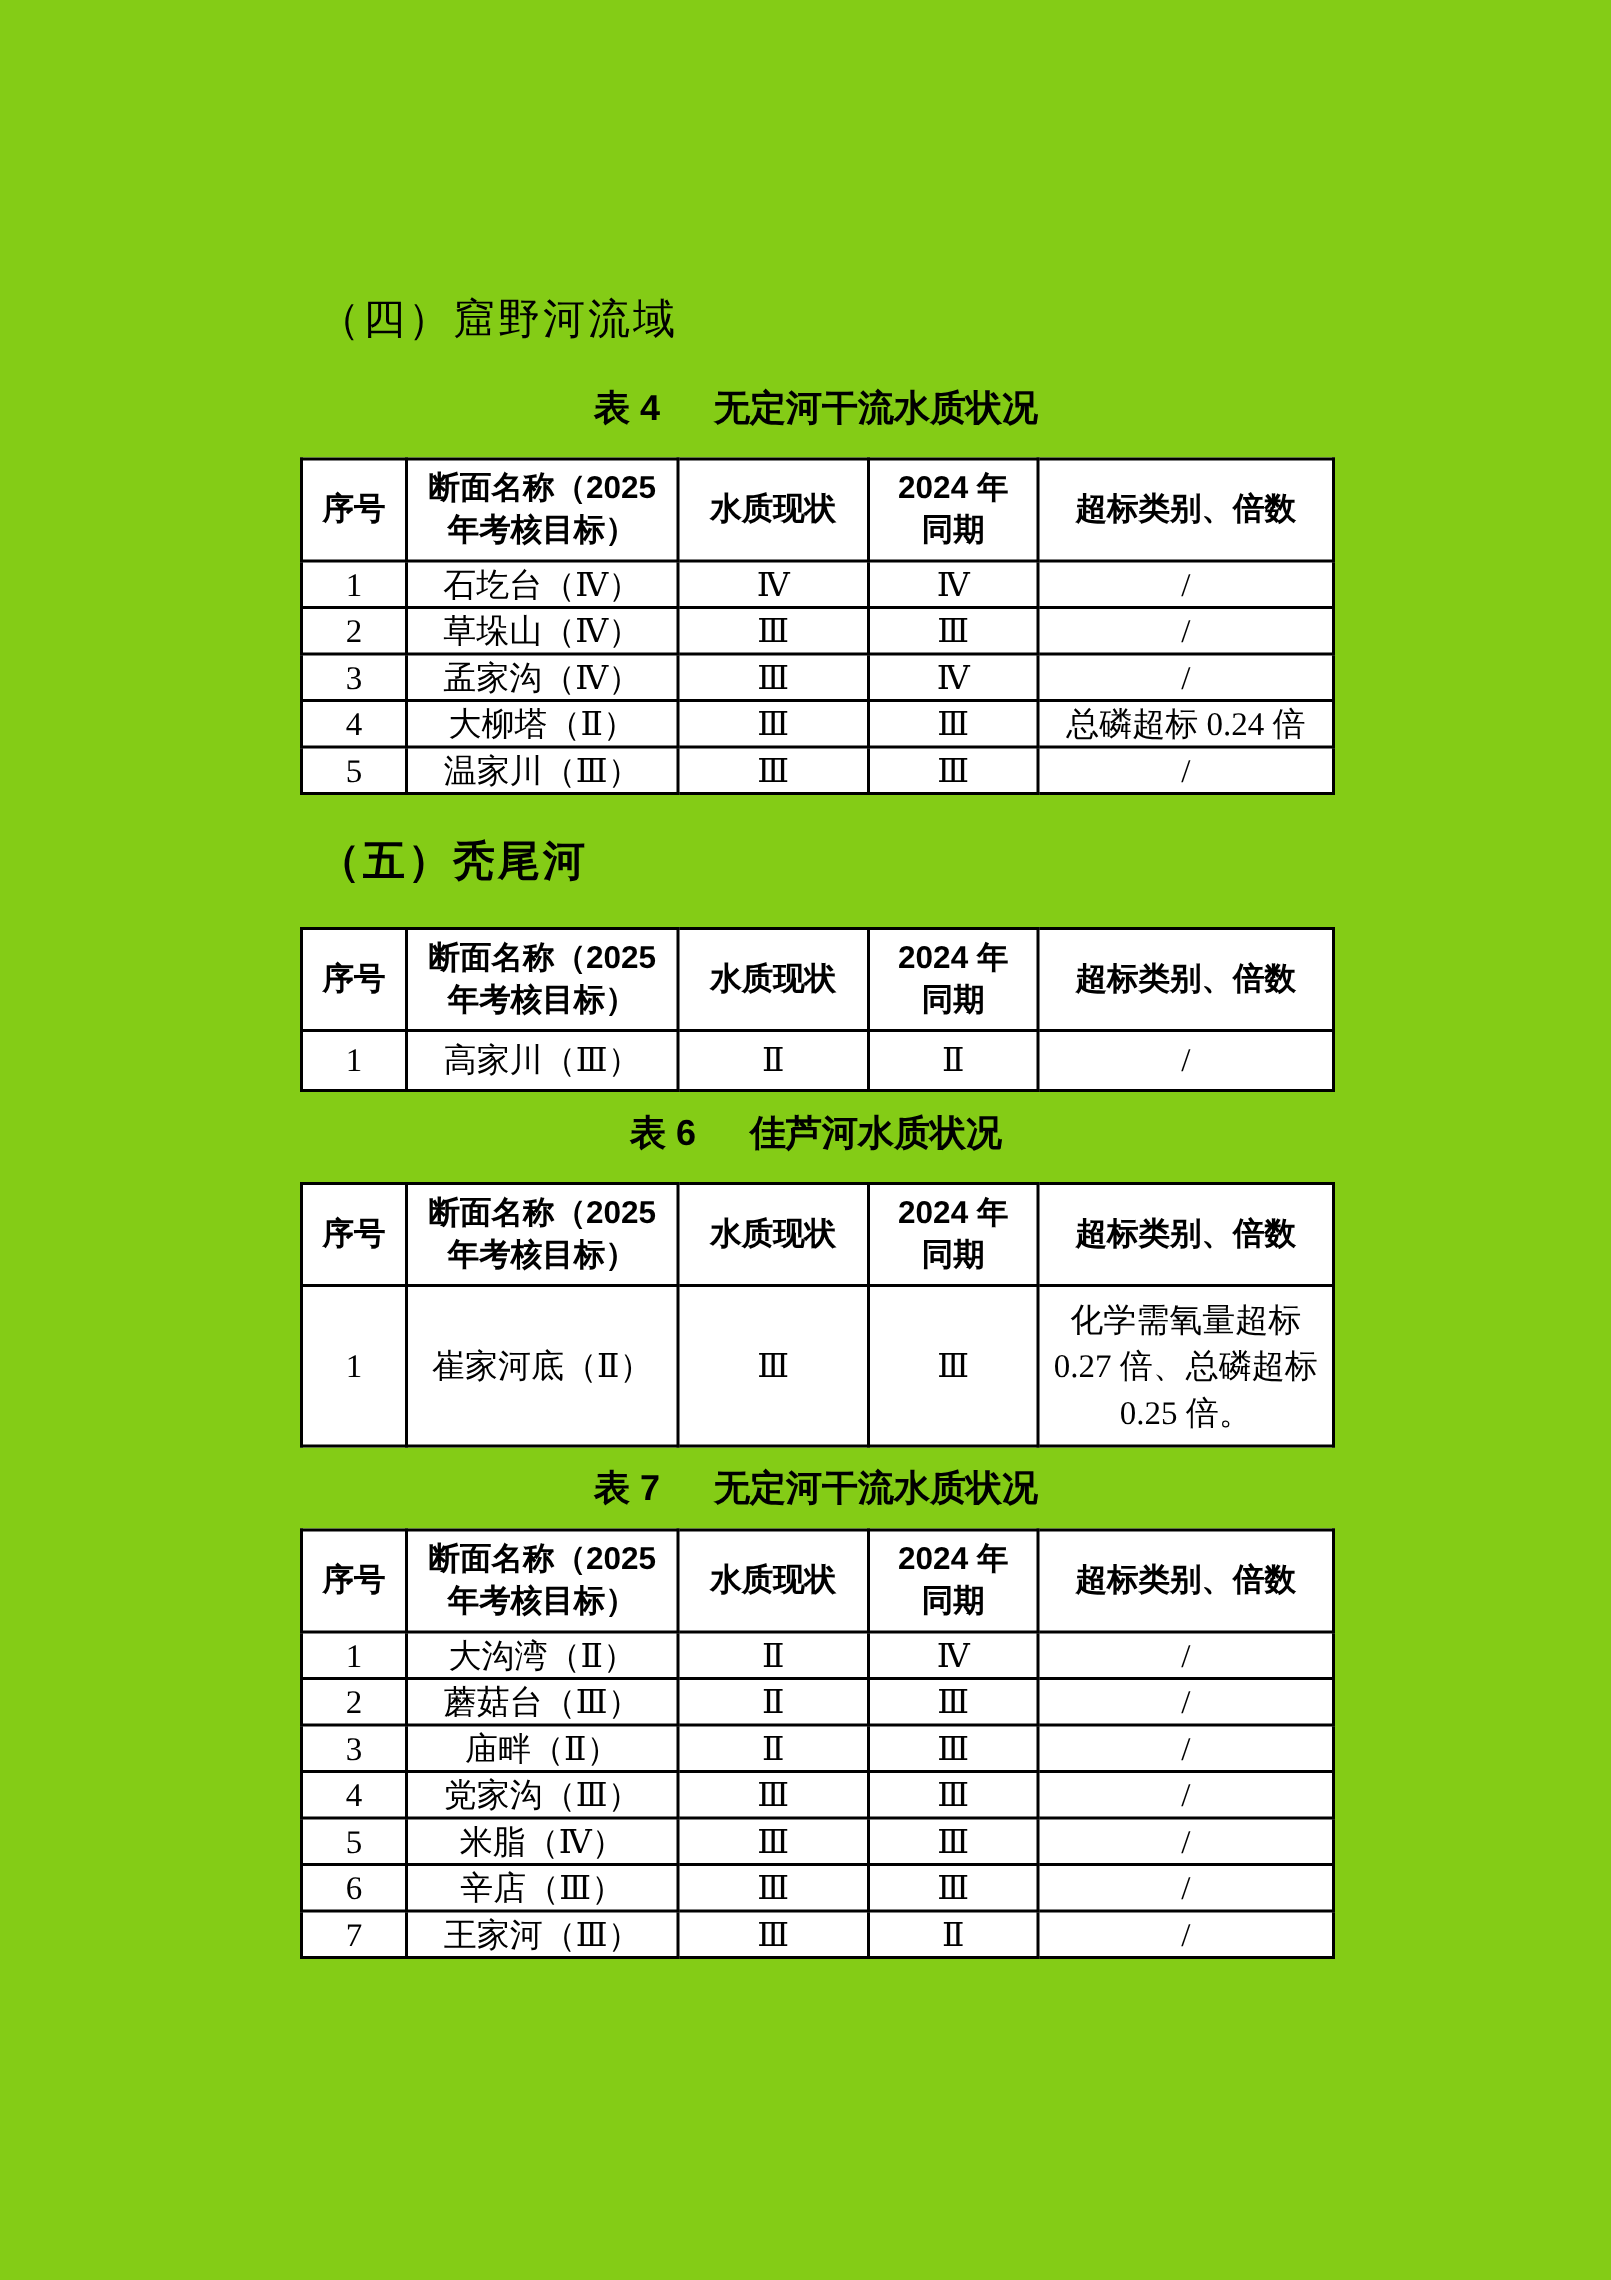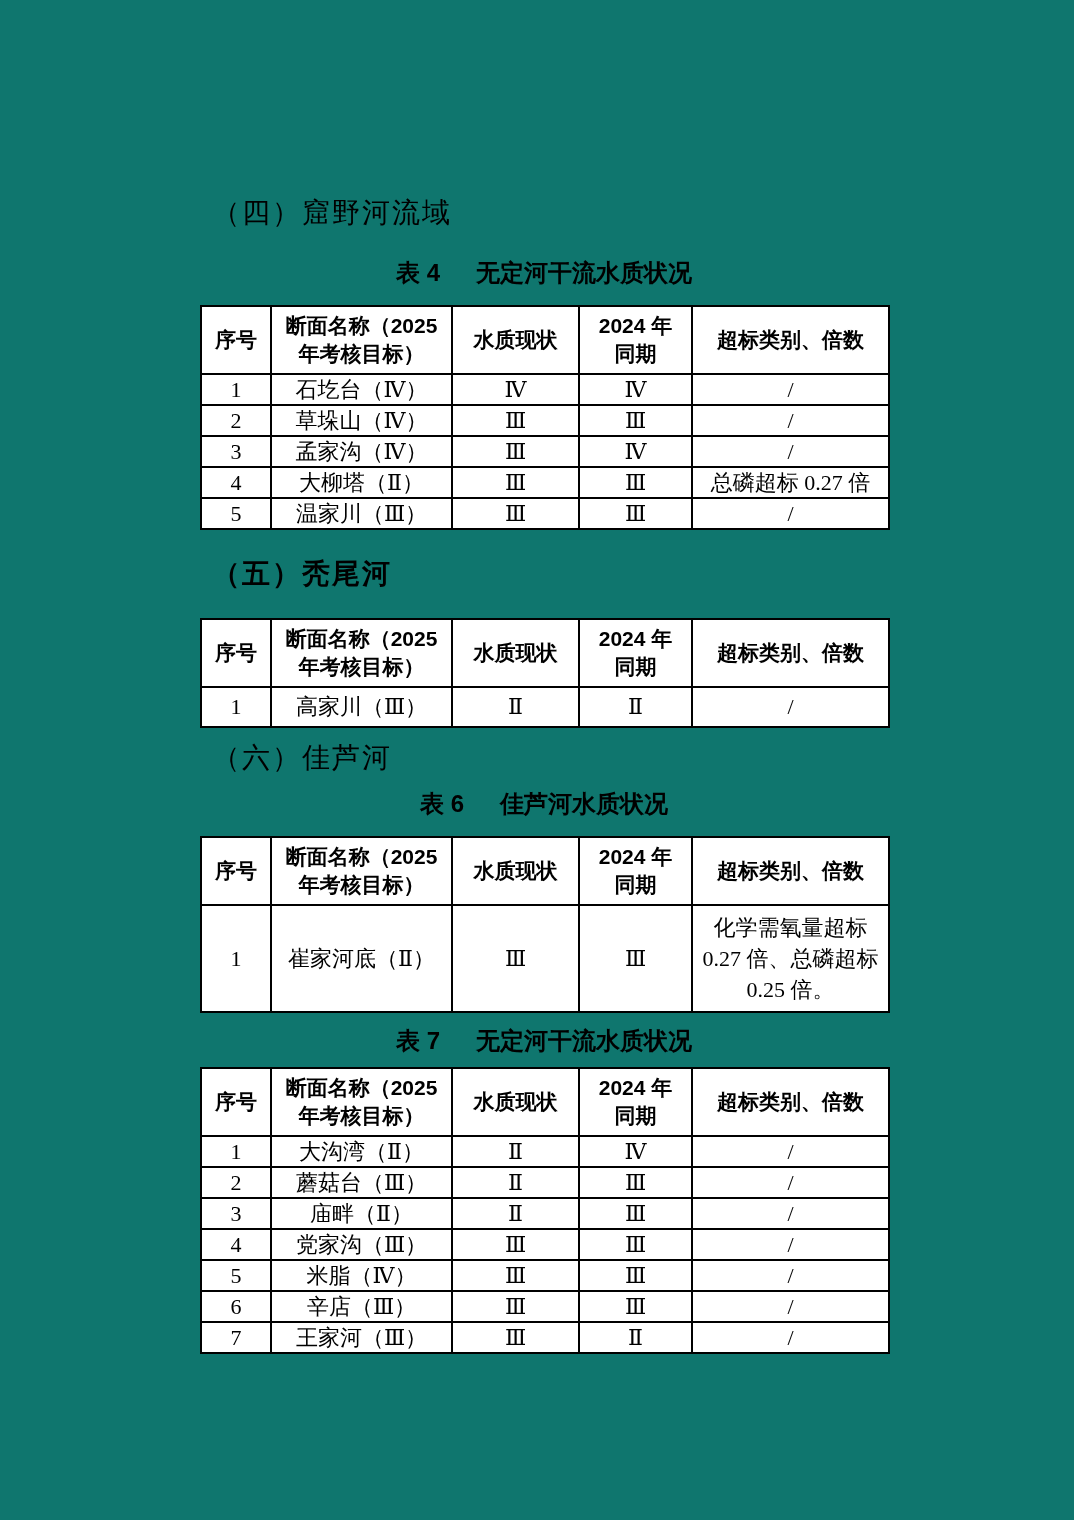--- a/index.html
+++ b/index.html
@@ -11,21 +11,21 @@
     width: 1074px;
     height: 1520px;
     color: #000;
     font-family: "Liberation Serif", "DejaVu Serif", serif;
   }
   .page {
     position: relative;
     width: 1074px;
     height: 1520px;
     overflow: hidden;
-    background: #0f766e;
+    background: #84cc16;
   }
   .content {
     position: absolute;
     left: 200px;
     top: 0;
     width: 688px;
     padding-top: 195px;
   }
   .section-heading {
     font-family: "DejaVu Serif", "Liberation Serif", serif;
@@ -142,21 +142,21 @@
           <td class="roman">孟家沟（Ⅳ）</td>
           <td class="roman">Ⅲ</td>
           <td class="roman">Ⅳ</td>
           <td>/</td>
         </tr>
         <tr>
           <td>4</td>
           <td class="roman">大柳塔（Ⅱ）</td>
           <td class="roman">Ⅲ</td>
           <td class="roman">Ⅲ</td>
-          <td>总磷超标 0.27 倍</td>
+          <td>总磷超标 0.24 倍</td>
         </tr>
         <tr>
           <td>5</td>
           <td class="roman">温家川（Ⅲ）</td>
           <td class="roman">Ⅲ</td>
           <td class="roman">Ⅲ</td>
           <td>/</td>
         </tr>
       </tbody>
     </table>
@@ -191,21 +191,20 @@
         <tr>
           <td>1</td>
           <td class="roman">高家川（Ⅲ）</td>
           <td class="roman">Ⅱ</td>
           <td class="roman">Ⅱ</td>
           <td>/</td>
         </tr>
       </tbody>
     </table>
 
-    <div class="section-heading mt-head3">（六）佳芦河</div>
 
     <div class="table-caption mt-caption3">
       <span class="caption-label">表 6</span><span>佳芦河水质状况</span>
     </div>
 
     <table class="wq multiline mt-table3">
       <colgroup>
         <col style="width:70px">
           <col style="width:181px">
           <col style="width:127px">

